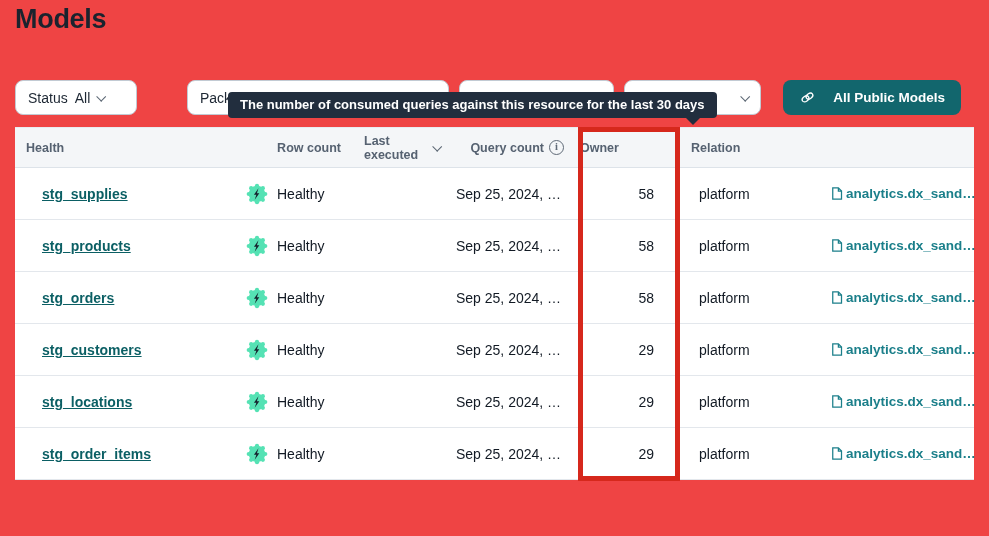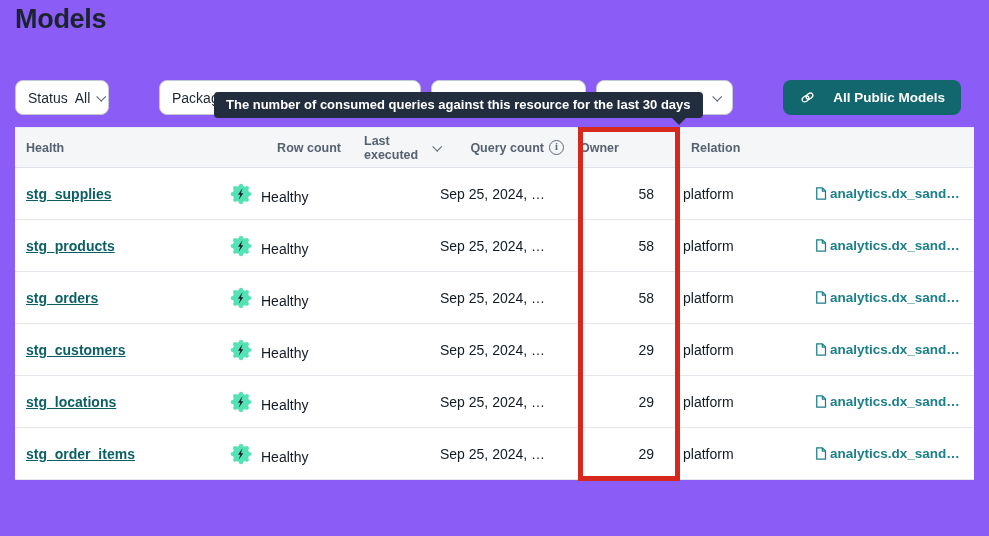--- a/index.html
+++ b/index.html
@@ -1,51 +1,51 @@
 <!DOCTYPE html>
 <html><head>
 <meta charset="utf-8">
 <style>
   * { margin:0; padding:0; box-sizing:border-box; }
   html,body { background:#fff; }
   body { font-family:"Liberation Sans", sans-serif; color:#121a24; }
-  .page { position:relative; width:989px; height:536px; background:#8b5cf6; overflow:hidden; }
+  .page { position:relative; width:989px; height:536px; background:#ef4444; overflow:hidden; }
 
   .page-title { position:absolute; left:15px; top:4px; font-size:27px; font-weight:700; color:#1a232e; letter-spacing:-0.3px; }
 
   
   .filter-bar { position:absolute; left:15px; top:80px; width:946px; height:35px; display:flex; gap:10px; align-items:stretch; }
   .dropdown { border:1px solid #c2cad3; border-radius:8px; background:#fff; display:flex; align-items:center; gap:7px; padding:0 12px; font-size:14px; color:#1d2733; }
-  .dd-status { width:94px; }
+  .dd-status { width:122px; }
   .dd-package { width:262px;margin-left:40px; }
   .dd-3 { width:155px; }
   .dd-4 { width:137px; justify-content:flex-end; }
   .dd-label { color:#1d2733; }
   .dd-value { color:#1d2733; }
   .chev { width:7px; height:7px; border-right:1.6px solid #5a6572; border-bottom:1.6px solid #5a6572; transform:rotate(45deg) translateY(-1px); display:inline-block; flex:0 0 auto; }
 
   .public-models-btn { margin-left:auto; height:35px; background:#12666d; color:#fff; border:none; border-radius:8px; display:flex; align-items:center; gap:17px; padding:0 16px; font-size:13.5px; font-weight:700; font-family:"Liberation Sans", sans-serif; cursor:pointer; }
   .public-models-btn svg { display:block; }
 
   
-  .tooltip { position:absolute; left:214px; top:92px; background:#222e3e; color:#fff; font-size:13px; font-weight:700; padding:5px 12px 6px; border-radius:4px; white-space:nowrap; z-index:30; }
+  .tooltip { position:absolute; left:228px; top:92px; background:#222e3e; color:#fff; font-size:13px; font-weight:700; padding:5px 12px 6px; border-radius:4px; white-space:nowrap; z-index:30; }
   .tooltip::after { content:""; position:absolute; right:16px; bottom:-7px; border:8px solid transparent; border-top:8px solid #222e3e; border-bottom:none; }
 
   
   .table { position:absolute; left:15px; top:127px; width:959px; }
   .thead, .tr { display:grid; grid-template-columns:204px 134px 76px 140px 103px 122px 1fr; align-items:center; padding-left:11px; }
   .thead { height:41px; background:#f4f6f8; border-top:1px solid #e8ecf0; border-bottom:1px solid #dde3e9; font-size:12.5px; font-weight:700; color:#566271; }
   .th { display:flex; align-items:center; gap:5px; }
   .th-rowcount { justify-content:flex-end; padding-right:23px; }
   .th-querycount { justify-content:flex-end; padding-right:16px; }
   .th-relation { padding-left:8px; }
   .info-icon { width:15px; height:15px; border:1.3px solid #5f6a77; border-radius:50%; display:inline-flex; align-items:center; justify-content:center; font-family:"Liberation Serif", serif; font-size:10.5px; font-style:normal; color:#5f6a77; line-height:1; }
 
   .tr { height:52px; border-bottom:1px solid #e3e7ec; background:#fff; font-size:14px; }
-  .td { display:flex; align-items:flex-end; }
+  .td { display:flex; align-items:center;margin-left:16px; }
   .model-link { color:#0b5f64; font-weight:700; text-decoration:underline; cursor:pointer; }
   .health-badge { width:22px; height:22px; margin-right:9px; flex:0 0 auto; }
   .td-rowcount { justify-content:flex-end; padding-right:23px; }
   .td-querycount { justify-content:flex-end; padding-right:29px; }
   .td-relation { padding-left:8px; gap:2px; color:#1b7f8a; font-size:13.5px; cursor:pointer;font-weight:bold; }
   .td-relation svg { flex:0 0 auto; }
 
   
   .red-box { position:absolute; left:578px; top:127px; width:102px; height:354px; border:5px solid #d6281c; z-index:40; pointer-events:none; }
 </style>

